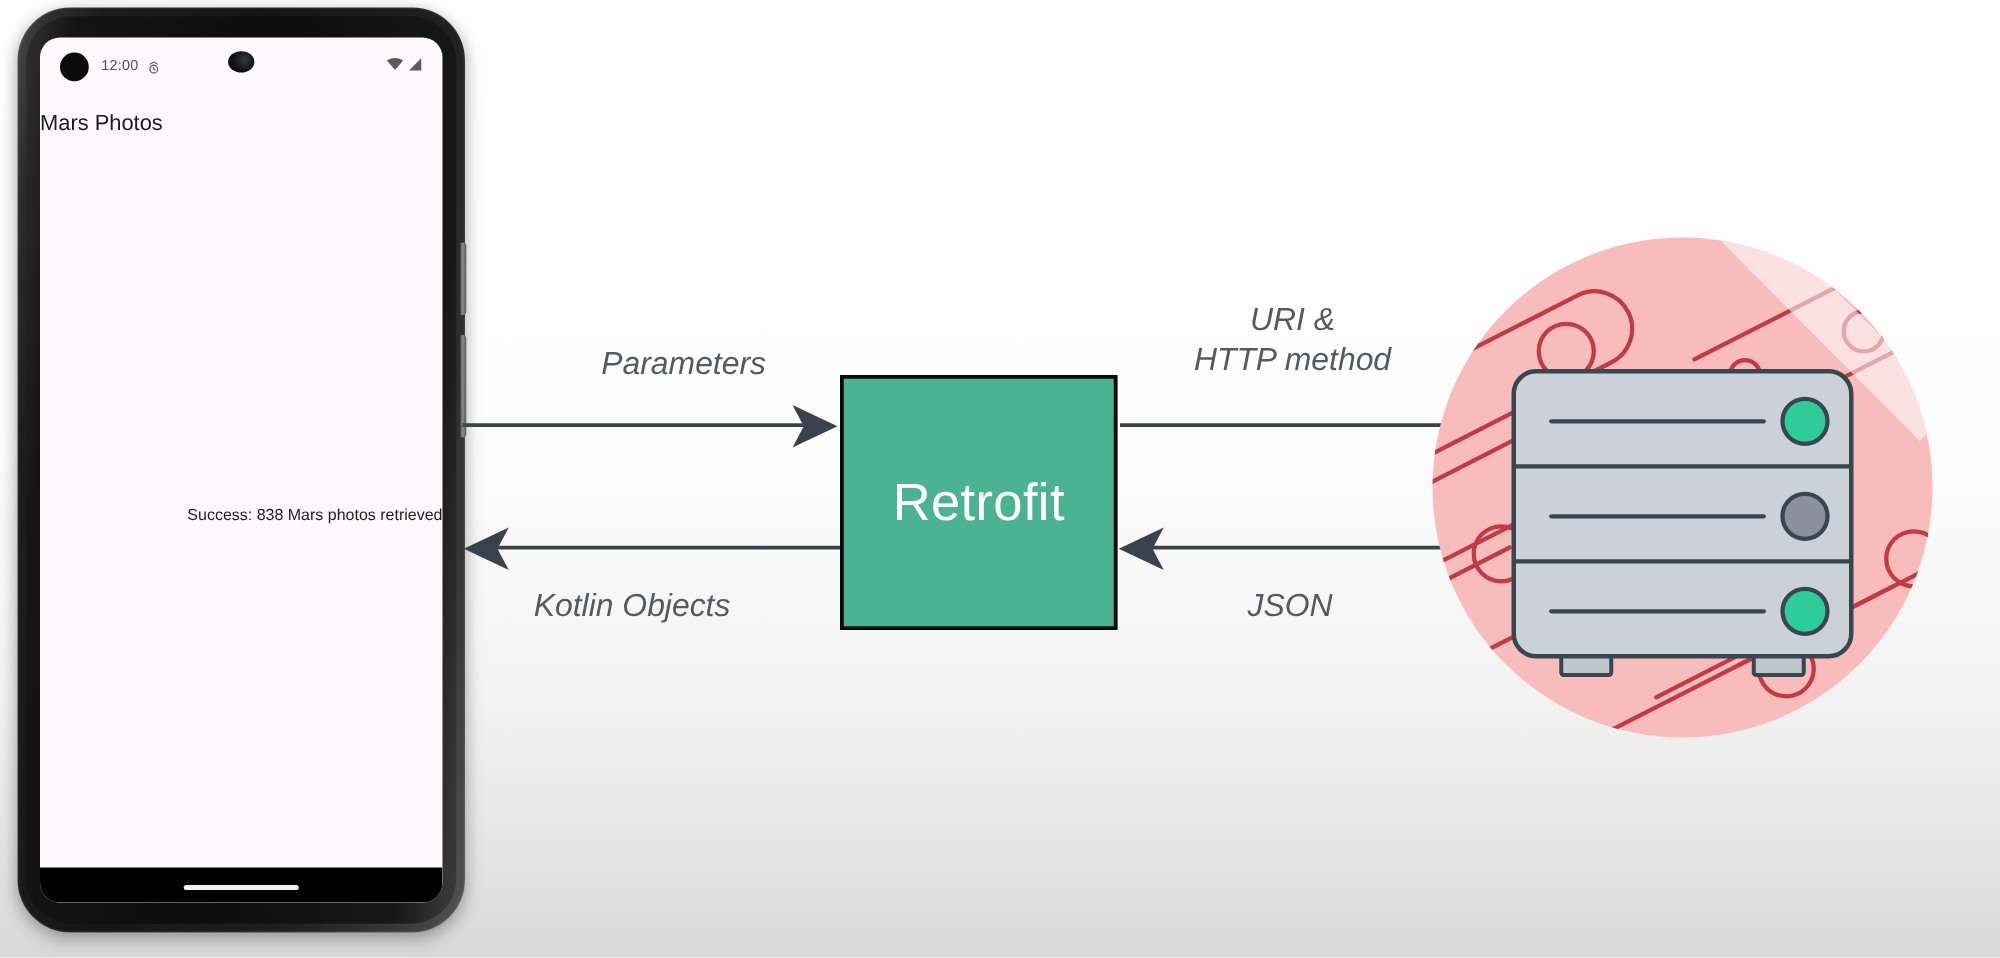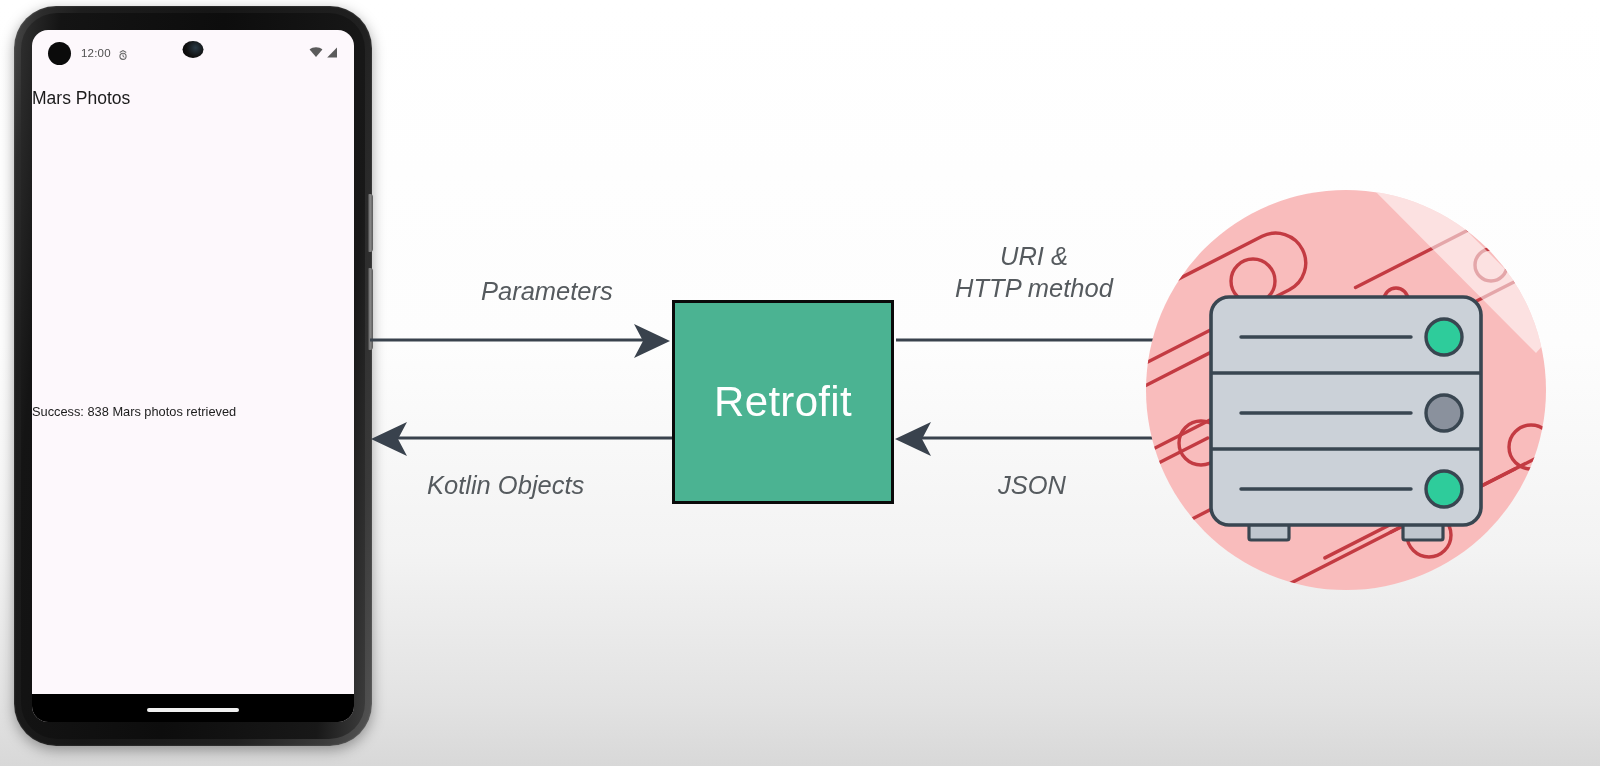--- a/index.html
+++ b/index.html
@@ -118,21 +118,21 @@
     left: 0; right: 0;
     top: 58px;
     text-align: left;
     font-size: 17.5px;
     color: #1b1b1b;
   }
   .app-status-text {
     position: absolute;
     left: 0; right: 0;
     top: 374px;
-    text-align: left;
+    text-align: right;
     font-size: 12.8px;
     color: #1c1c1c;
   }
 
   
   .phone-navbar {
     position: absolute;
     left: 0; right: 0; bottom: 0;
     height: 28px;
     background: #000;

